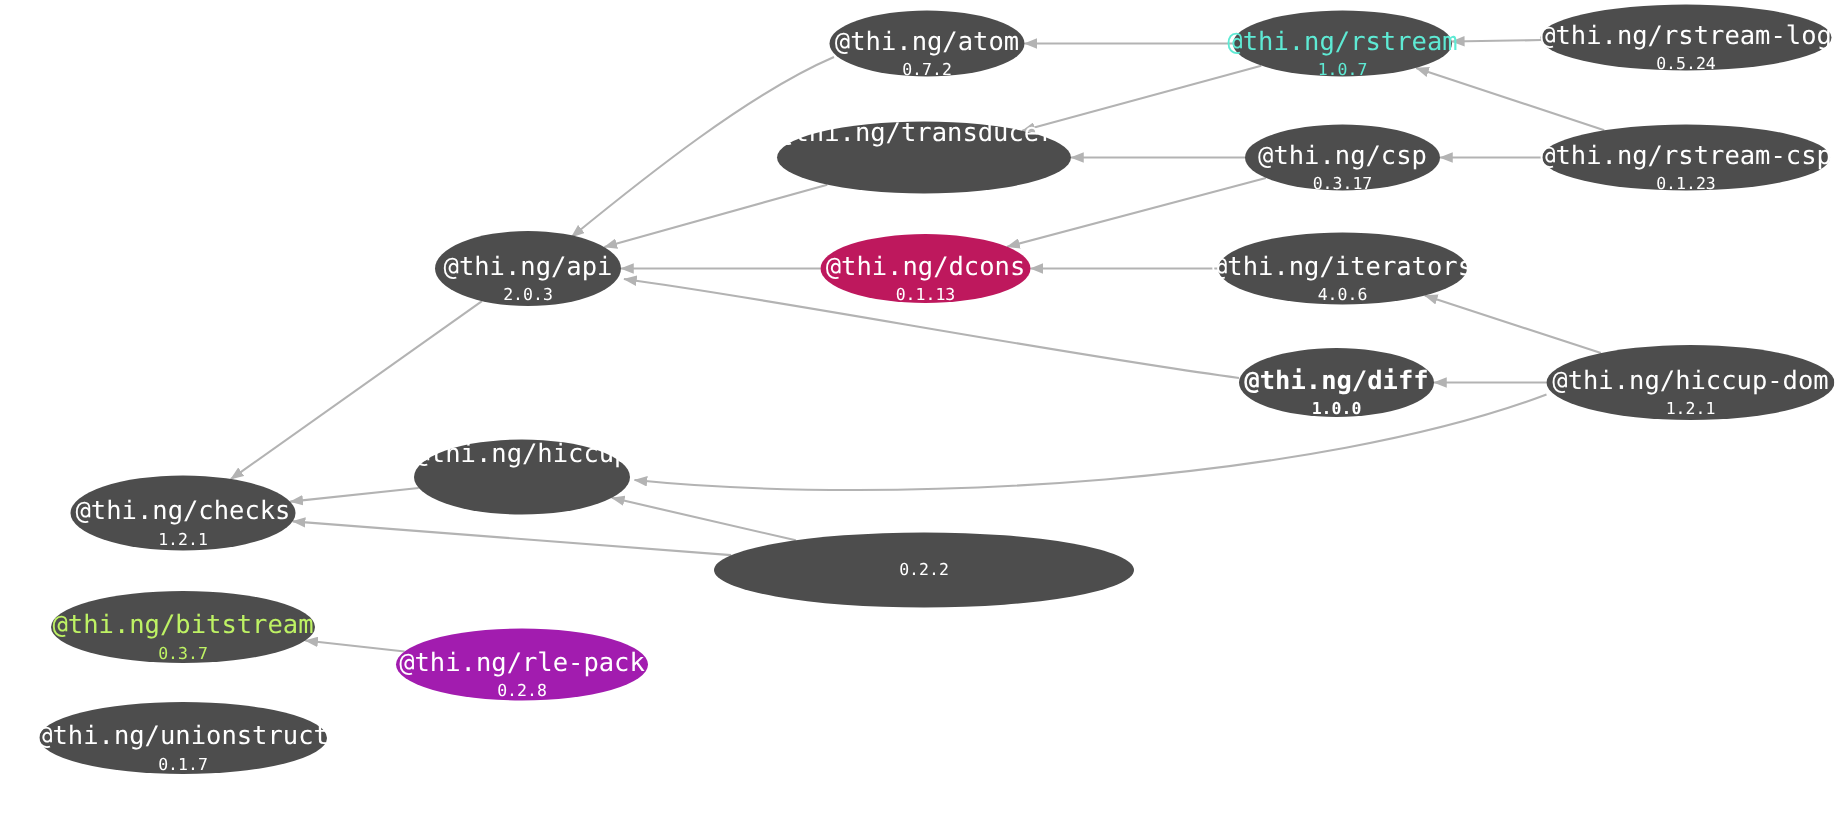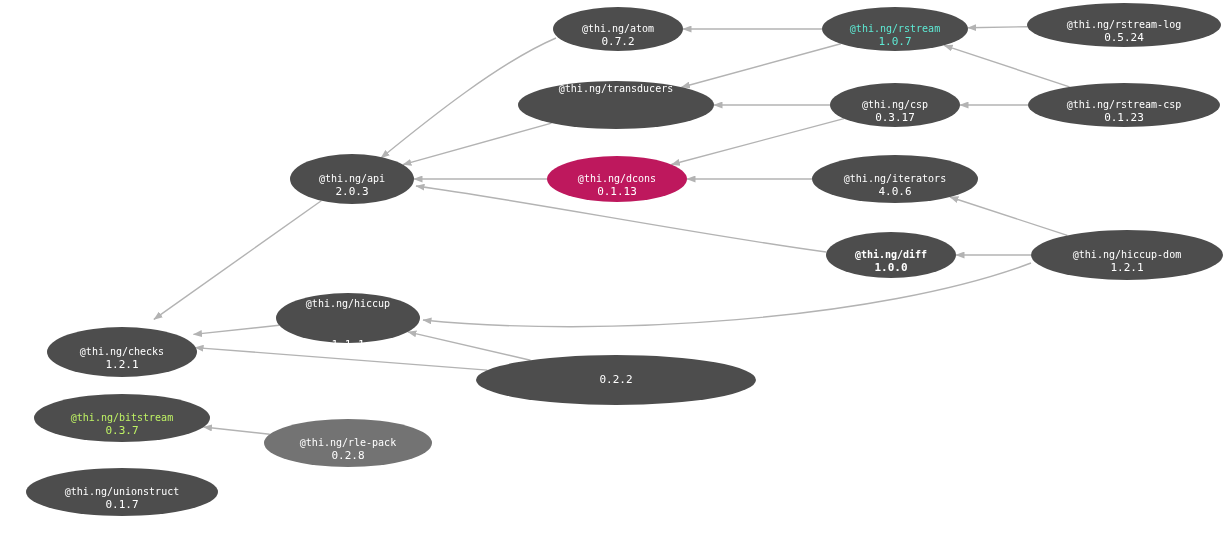--- a/index.html
+++ b/index.html
@@ -32,21 +32,21 @@
     justify-content: center;
     background: #4d4d4d;
     border-radius: 50%;
     color: #ffffff;
     text-align: center;
     line-height: 1.28;
     box-sizing: border-box;
     user-select: none;
   }
   .node .node-name {
-    font-size: 10px;
+    font-size: 17px;
     letter-spacing: 0px;
     white-space: nowrap;
     margin-top: 14px;
   }
   .node .node-version {
     font-size: 11px;
     letter-spacing: 0px;
     white-space: nowrap;
   }
 </style>
@@ -125,32 +125,32 @@
         <span class="node-version">1.0.0</span>
       </div>
       <div class="node" style="left: 1031px; top: 230px; width: 192px; height: 50px; background: rgb(77, 77, 77); color: rgb(255, 255, 255);">
         <span class="node-name">@thi.ng/hiccup-dom</span>
         <span class="node-version">1.2.1</span>
       </div>
       <div class="node" style="left: 276px; top: 293px; width: 144px; height: 50px; background: rgb(77, 77, 77); color: rgb(255, 255, 255); gap: 28px;">
         <span class="node-name">@thi.ng/hiccup</span>
         <span class="node-version">1.1.1</span>
       </div>
-      <div class="node" style="left: 47px; top: 327px; width: 150px; height: 50px; background: rgb(77, 77, 77); color: rgb(255, 255, 255);">
+      <div class="node" style="left: 47px; top: 317px; width: 150px; height: 50px; background: rgb(77, 77, 77); color: rgb(255, 255, 255);">
         <span class="node-name">@thi.ng/checks</span>
         <span class="node-version">1.2.1</span>
       </div>
       <div class="node" style="left: 476px; top: 355px; width: 280px; height: 50px; background: rgb(77, 77, 77); color: rgb(255, 255, 255);">
         <span class="node-version">0.2.2</span>
       </div>
       <div class="node" style="left: 34px; top: 394px; width: 176px; height: 48px; background: rgb(77, 77, 77); color: #bef264; align-items: center;">
         <span class="node-name">@thi.ng/bitstream</span>
         <span class="node-version">0.3.7</span>
       </div>
-      <div class="node" style="left: 264px; top: 419px; width: 168px; height: 48px; background: #737373; color: rgb(255, 255, 255);">
+      <div class="node" style="left: 264px; top: 419px; width: 168px; height: 48px; background: #a21caf; color: rgb(255, 255, 255);">
         <span class="node-name">@thi.ng/rle-pack</span>
         <span class="node-version">0.2.8</span>
       </div>
       <div class="node" style="left: 26px; top: 468px; width: 192px; height: 48px; background: rgb(77, 77, 77); color: rgb(255, 255, 255);">
         <span class="node-name">@thi.ng/unionstruct</span>
         <span class="node-version">0.1.7</span>
       </div>
     </div>
 </div>
 

